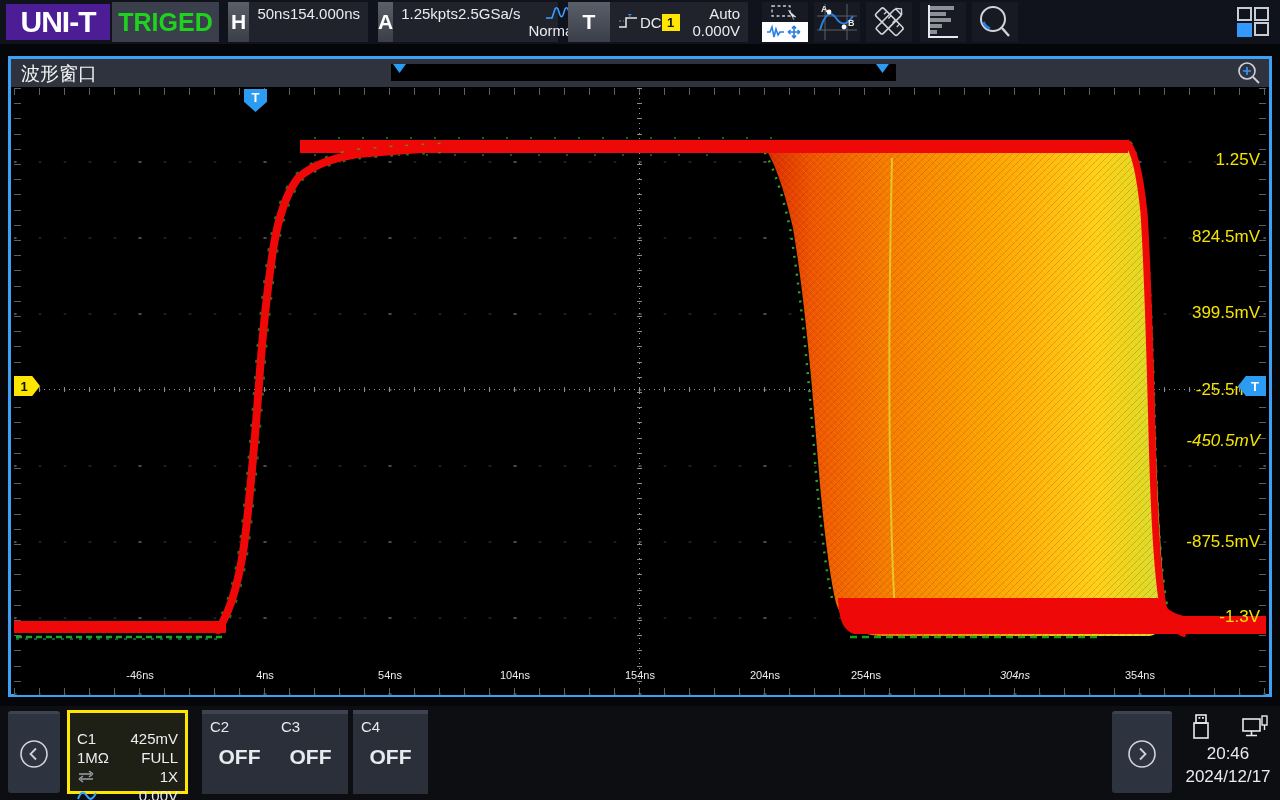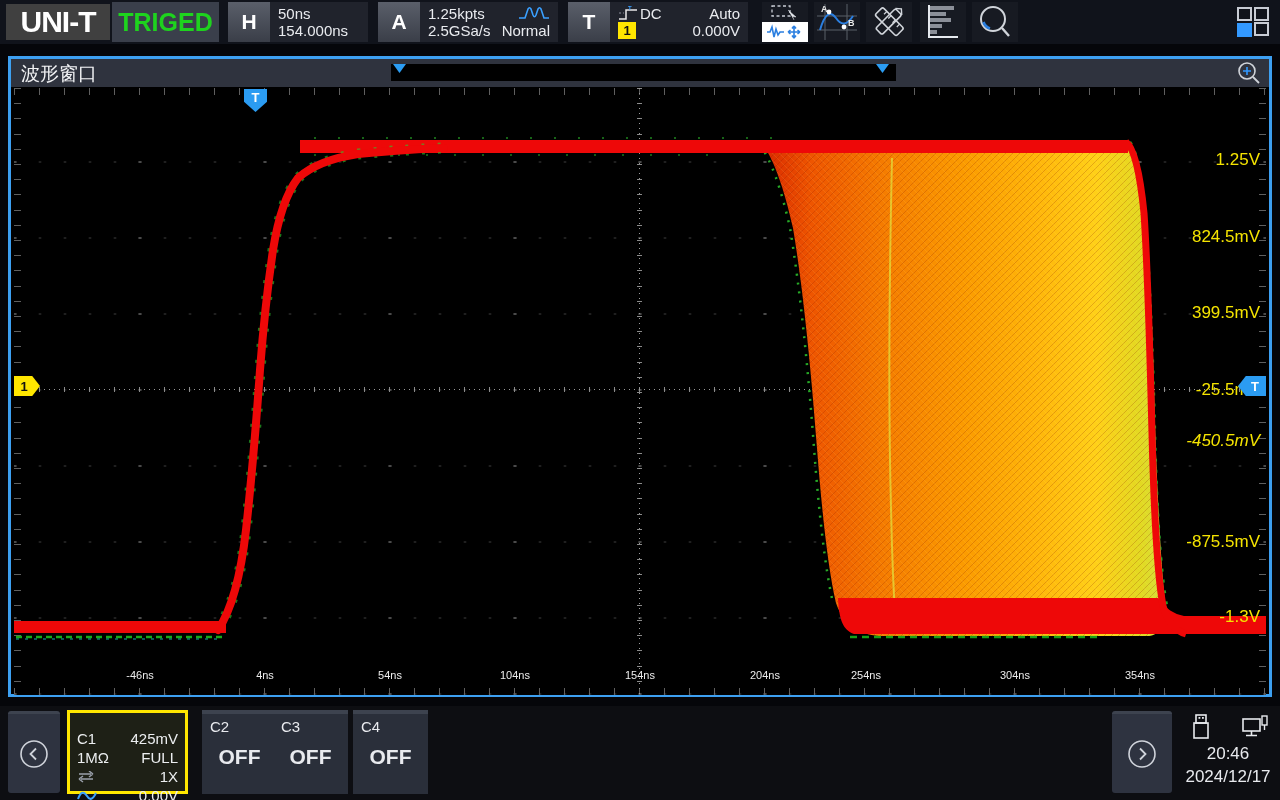--- a/index.html
+++ b/index.html
@@ -2,29 +2,29 @@
 <html><head>
 <meta charset="utf-8">
 <style>
   * { margin:0; padding:0; box-sizing:border-box; }
   html,body { width:1280px; height:800px; background:#000; overflow:hidden;
               font-family:"Liberation Sans", sans-serif; }
   #stage { position:relative; width:1280px; height:800px; background:#05060a; }
 
   
   #toolbar { position:absolute; left:0; top:0; width:1280px; height:44px; background:#10131b; }
-  .logo { position:absolute; left:6px; top:4px; width:104px; height:36px; background:#404040;
+  .logo { position:absolute; left:6px; top:4px; width:104px; height:36px; background:#4c1d95;
           color:#fff; font-weight:900; font-size:30px; letter-spacing:-1px;
           display:flex; align-items:center; justify-content:center; }
   .triged { position:absolute; left:112px; top:2px; width:107px; height:40px; background:#3a3f4b;
             color:#1ed31e; font-weight:bold; font-size:25px; display:flex; align-items:center; justify-content:center; }
   .sec { position:absolute; top:2px; height:40px; display:flex; background:#20232c; }
   .keybox { width:42px; height:40px; background:linear-gradient(#5a5f6a,#3a3e48);
             color:#fff; font-weight:bold; font-size:21px; display:flex; align-items:center; justify-content:center; }
-  .secvals { display:flex; flex-direction:column; justify-content:space-between; padding:3px 8px 3px 8px; }
+  .secvals { display:flex; flex-direction:row; justify-content:space-between; padding:3px 8px 3px 8px; }
   .secvals span { color:#e9ebef; font-size:15px; line-height:17px; white-space:nowrap; }
   .sec-h { left:228px; width:140px; }
   .sec-a { left:378px; width:180px; }
   .sec-t { left:568px; width:180px; }
   .acol-right { display:flex; flex-direction:column; justify-content:space-between;
                 padding:3px 8px 3px 0; margin-left:auto; align-items:flex-end; }
   .acol-right span { color:#e9ebef; font-size:15px; line-height:17px; }
   .trow { display:flex; align-items:center; }
   .badge1 { width:18px; height:17px; background:#ffe600; color:#111; font-size:13px; font-weight:bold;
             display:flex; align-items:center; justify-content:center; }
@@ -315,21 +315,21 @@
   <div class="vlabel" style="top:532px;">-875.5mV</div>
   <div class="vlabel" style="top:607px;">-1.3V</div>
 
   <div class="tlabel" style="left:90px;">-46ns</div>
   <div class="tlabel" style="left:215px;">4ns</div>
   <div class="tlabel" style="left:340px;">54ns</div>
   <div class="tlabel" style="left:465px;">104ns</div>
   <div class="tlabel" style="left:590px;">154ns</div>
   <div class="tlabel" style="left:715px;">204ns</div>
   <div class="tlabel" style="left:816px;">254ns</div>
-  <div class="tlabel" style="left:965px;">304ns</div>
+  <div class="tlabel" style="left:965px;font-style:italic;">304ns</div>
   <div class="tlabel" style="left:1090px;">354ns</div>
 
   <div id="bottombar">
     <div class="navbtn" style="left:8px; width:52px;">
       <svg width="30" height="30" viewBox="0 0 30 30">
         <circle cx="15" cy="15" r="13" fill="none" stroke="#cfd3da" stroke-width="1.6"></circle>
         <polyline points="17,9.5 11.5,15 17,20.5" fill="none" stroke="#cfd3da" stroke-width="1.8"></polyline>
       </svg>
     </div>
 

